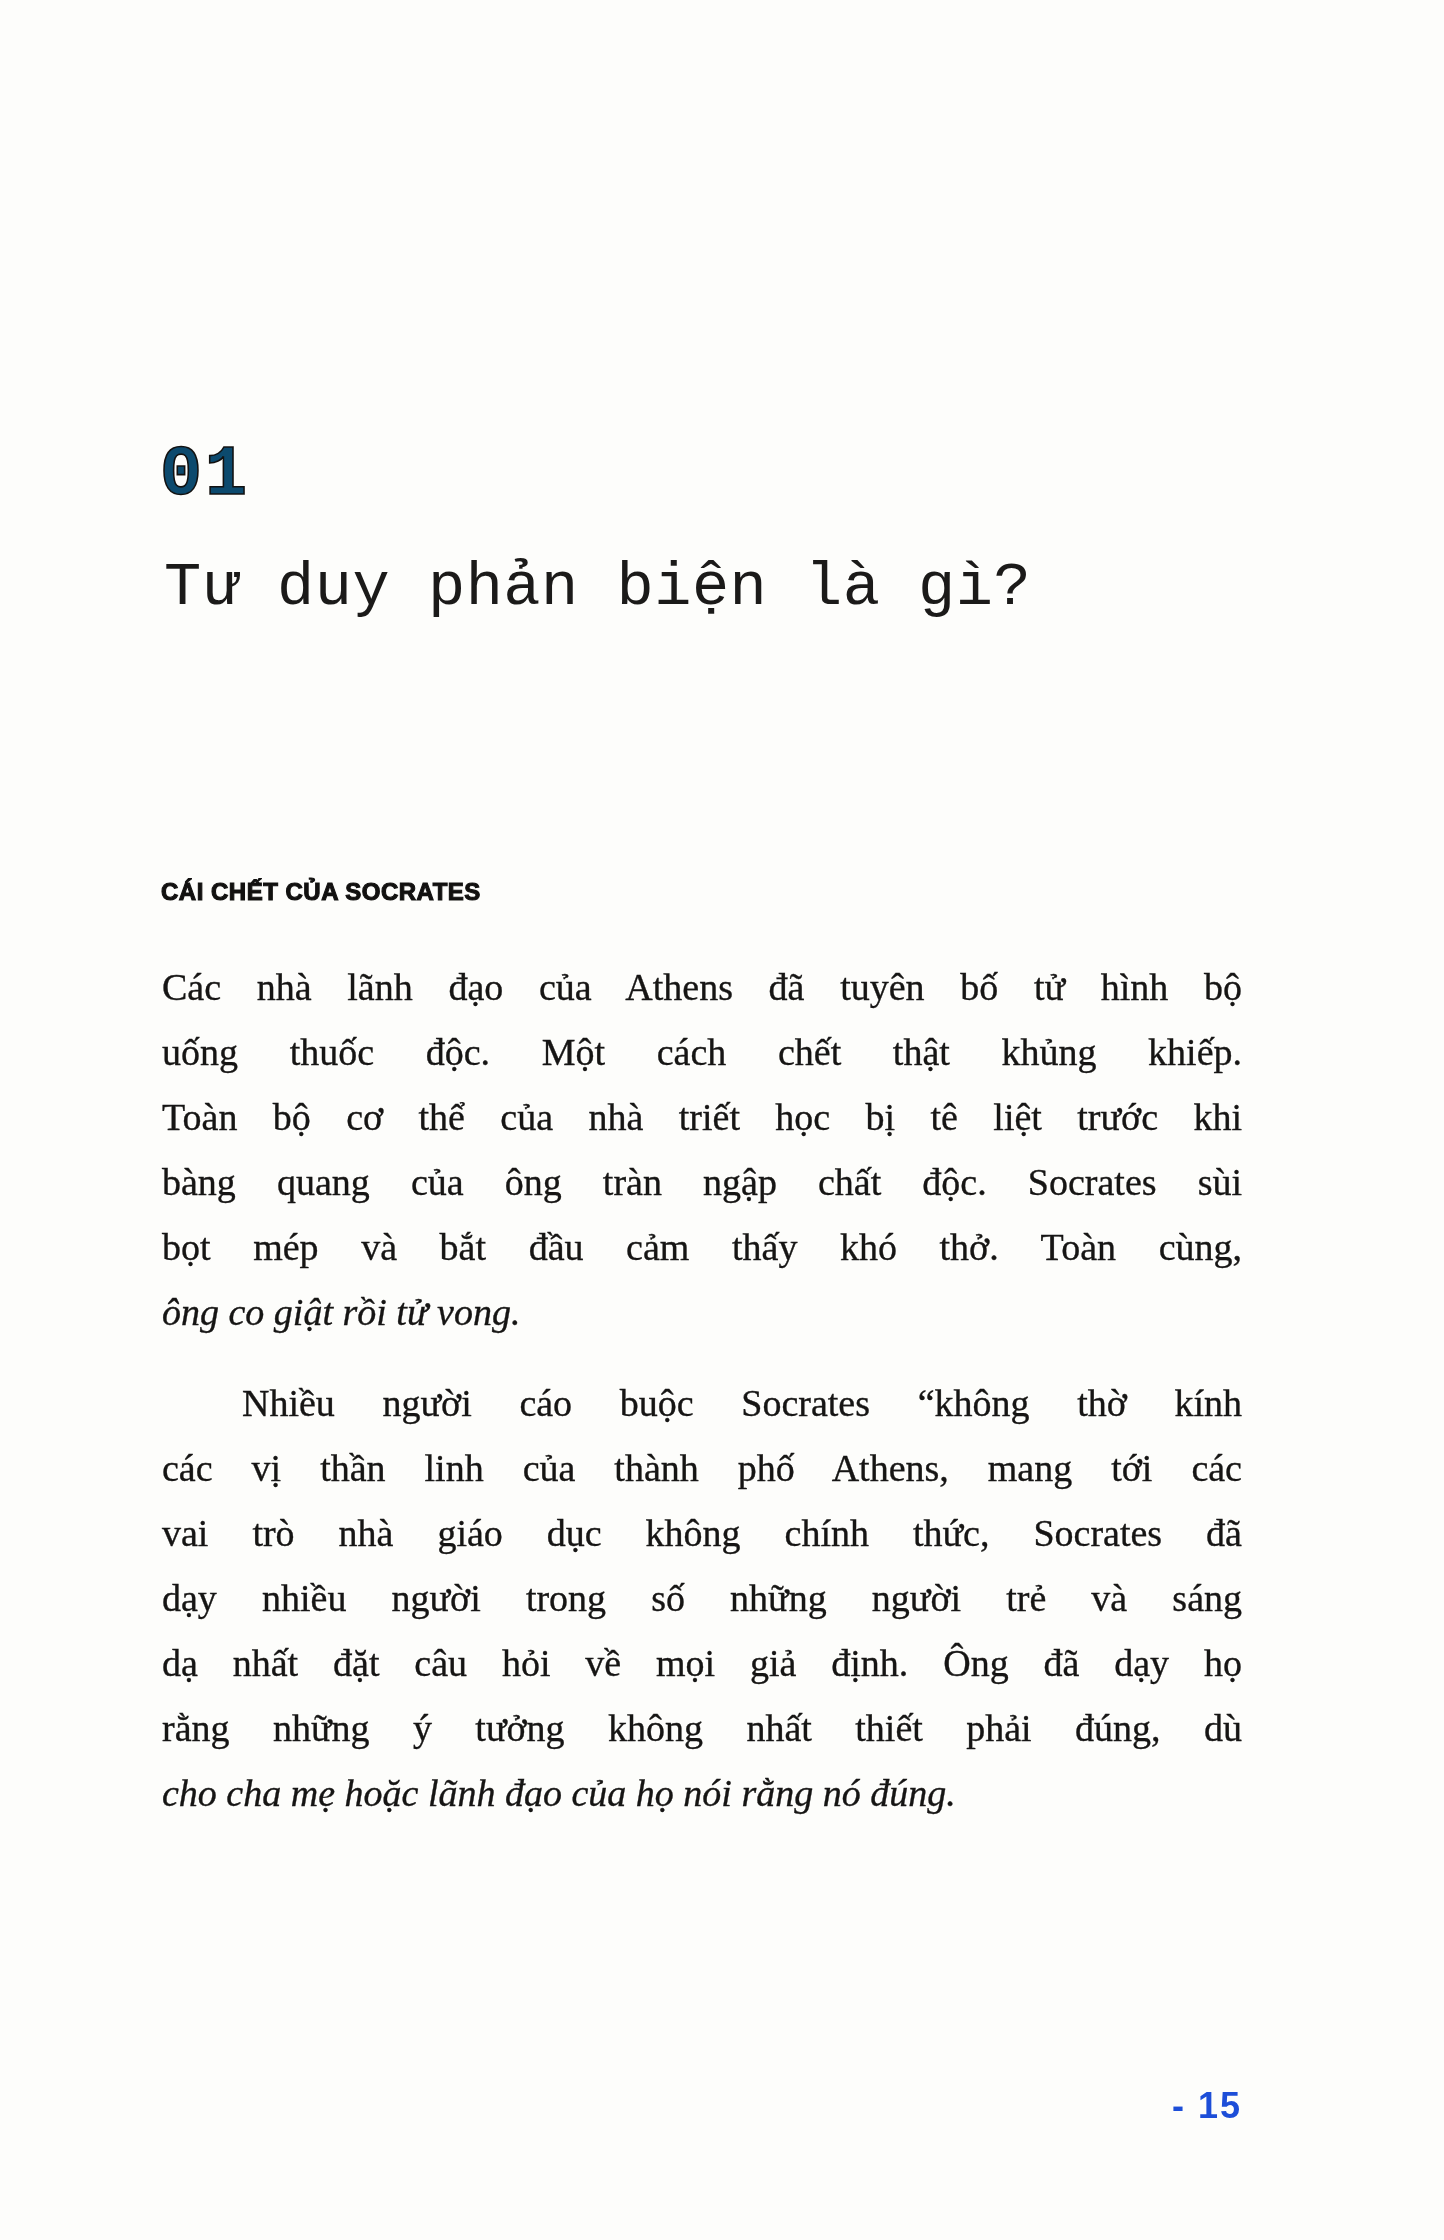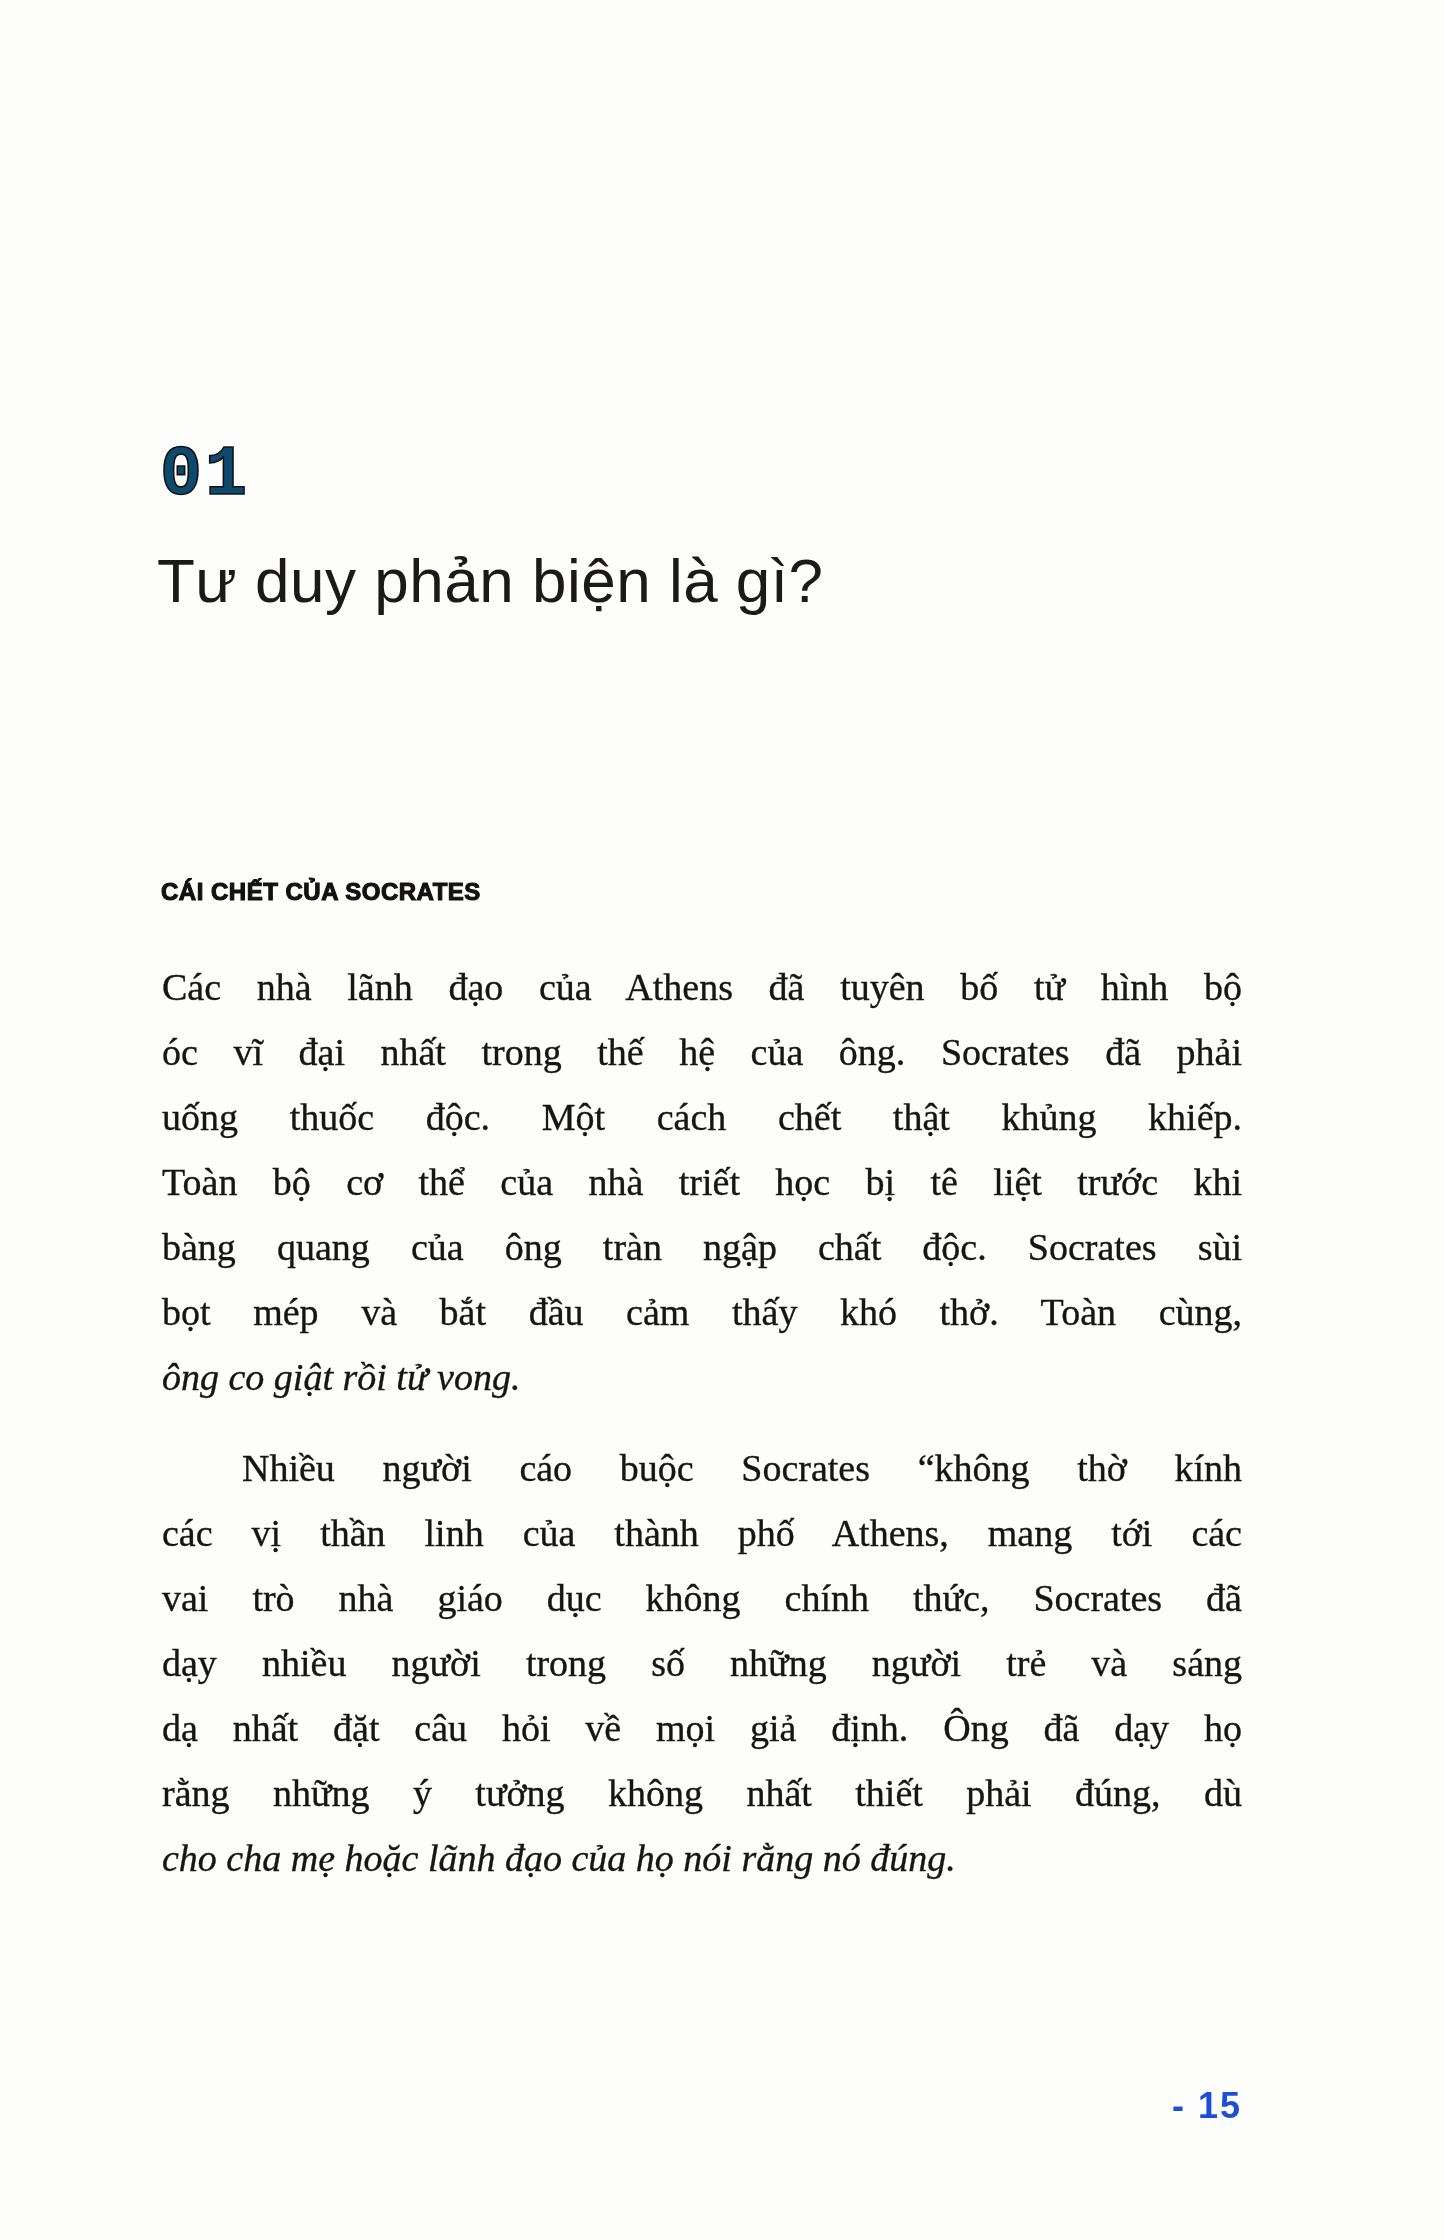--- a/index.html
+++ b/index.html
@@ -93,29 +93,28 @@
     font-family: "Liberation Sans", sans-serif;
   }
 </style>
 </head>
 <body>
 
 <div class="page">
 
   <div class="chapter-number">01</div>
 
-  <h1 class="chapter-title" style="margin:1px; font-weight:400;">Tư duy phản biện là gì?</h1>
+  <h1 class="chapter-title" style="margin:8px; font-weight:400;font-family:Liberation Mono, monospace;">Tư duy phản biện là gì?</h1>
 
   <h2 class="section-heading" style="margin:0;">CÁI CHẾT CỦA SOCRATES</h2>
 
   <div class="body-text">
 
     <div class="paragraph paragraph-1">
       <div class="text-line">Các nhà lãnh đạo của Athens đã tuyên bố tử hình bộ</div>
-      <div class="text-line">óc vĩ đại nhất trong thế hệ của ông. Socrates đã phải</div>
       <div class="text-line">uống thuốc độc. Một cách chết thật khủng khiếp.</div>
       <div class="text-line">Toàn bộ cơ thể của nhà triết học bị tê liệt trước khi</div>
       <div class="text-line">bàng quang của ông tràn ngập chất độc. Socrates sùi</div>
       <div class="text-line">bọt mép và bắt đầu cảm thấy khó thở. Toàn cùng,</div>
       <div class="text-line last-line">ông co giật rồi tử vong.</div>
     </div>
 
     <div class="paragraph paragraph-2">
       <div class="text-line indented">Nhiều người cáo buộc Socrates “không thờ kính</div>
       <div class="text-line">các vị thần linh của thành phố Athens, mang tới các</div>

